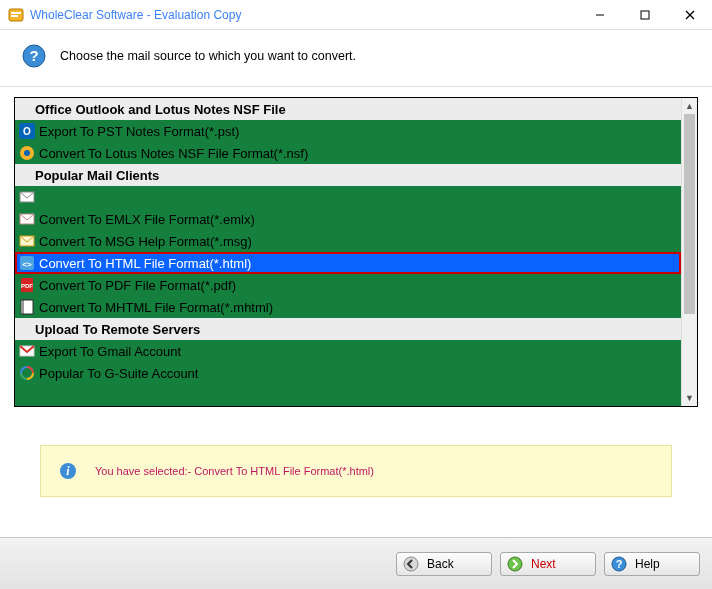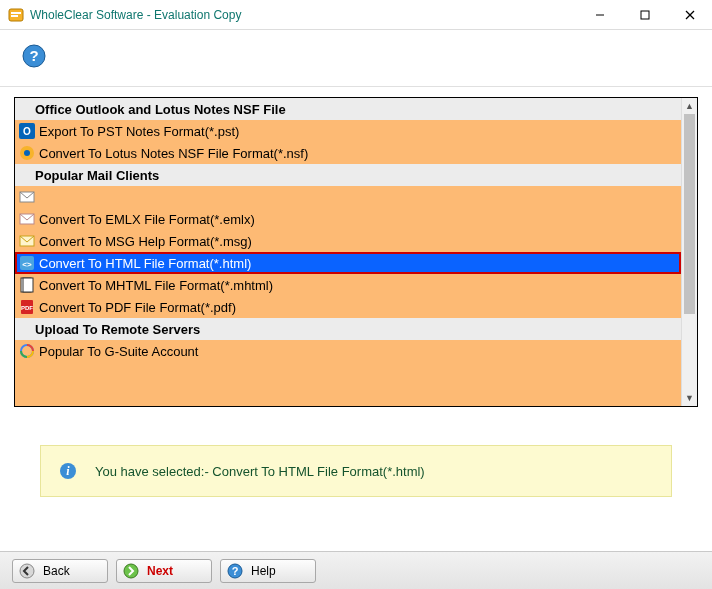--- a/index.html
+++ b/index.html
@@ -1,41 +1,41 @@
 <!DOCTYPE html>
 <html><head>
 <meta charset="utf-8">
 <style>
   * { box-sizing: border-box; margin: 0; padding: 0; }
   body { font-family: "Segoe UI", Tahoma, sans-serif; font-size: 12px; background: #fff; width: 712px; height: 589px; overflow: hidden; }
   .titlebar { height: 30px; display: flex; align-items: center; padding: 0 0 0 8px; border-bottom: 1px solid #ddd; }
   .titlebar .appicon { width: 16px; height: 16px; margin-right: 6px; }
-  .titlebar .title { flex: 1; font-size: 12px; color: #0f766e; }
+  .titlebar .title { flex: 1; font-size: 12px; color: #3b82f6; }
   .titlebar .winbtn { width: 45px; height: 30px; display: flex; align-items: center; justify-content: center; color: #222; }
   .header { padding: 14px 22px 18px 22px; display: flex; align-items: center; }
   .header .helpicon { width: 24px; height: 24px; margin-right: 14px; }
   .header .htext { font-size: 12.5px; color: #000; }
   .sep { height: 1px; background: #e0e0e0; margin: 0 0 10px 0; }
-  .listwrap { margin: 0 14px; border: 1px solid #000; height: 310px; position: relative; background: #fdba74; }
+  .listwrap { margin: 0 14px; border: 1px solid #000; height: 310px; position: relative; background: #15803d; }
   .list { position: absolute; top:0; left:0; right:16px; bottom:0; overflow: hidden; }
   .scrollbar { position: absolute; right:0; top:0; width:16px; height:100%; background: #f0f0f0; border-left:1px solid #ddd; }
   .scrollbar .thumb { position:absolute; left:2px; right:2px; background:#c2c2c2; }
   .scrollbar .arr { position:absolute; left:0; right:0; height:16px; display:flex; align-items:center; justify-content:center; color:#555; font-size:9px;}
   .row { height: 22px; display: flex; align-items: center; padding: 0 4px; font-size: 13px; color: #000; white-space: nowrap; }
   .row .ricon { width:16px; height:16px; margin-right: 4px; display:flex; align-items:center; justify-content:center; flex-shrink:0;}
   .row.group { font-weight: bold; background: #ececec; padding-left: 20px; }
   .row.selected { background: #0a63ff; color: #fff; }
   .row.highlighted { outline: 2px solid #c00; outline-offset: -2px; }
   .infobar { margin: 38px 40px 0 40px; background: #fdfad0; border: 1px solid #e8e59a; height: 52px; display:flex; align-items:center; padding: 0 18px; }
   .infobar .iicon { width:18px; height:18px; margin-right: 18px; }
-  .infobar .itext { font-size: 13px; color:#14532d; }
-  .footer { position:absolute; bottom:0; left:0; right:0; height:38px; background: linear-gradient(#f2f2f2,#e3e3e3); border-top:1px solid #c9c9c9; display:flex; align-items:center; padding: 0 12px; gap:8px;}
+  .infobar .itext { font-size: 11px; color:#be185d; }
+  .footer { position:absolute; bottom:0; left:0; right:0; height:52px; background: linear-gradient(#f2f2f2,#e3e3e3); border-top:1px solid #c9c9c9; display:flex; justify-content:flex-end; align-items:center; padding: 0 12px; gap:8px;}
   .btn { width: 96px; height:24px; background: linear-gradient(#fdfdfd,#e6e6e6); border:1px solid #a8a8a8; border-radius:3px; display:flex; align-items:center; padding:0 6px; font-size:12px; color:#000; }
   .btn .bicon { width:16px; height:16px; margin-right:8px; }
-  .btn.next .blabel { color:#c00; font-weight:bold; }
+  .btn.next .blabel { color:#c00; font-weight:normal; }
   svg { display:block; }
 </style>
 </head>
 <body>
 
 <div class="titlebar">
   <span class="appicon">
     <svg width="16" height="16">
         <rect x="1" y="2" width="14" height="12" rx="2" fill="#f7b32b" stroke="#b57b00"></rect>
         <rect x="3" y="5" width="10" height="2" fill="#fff"></rect>
@@ -61,20 +61,21 @@
     </div>
 </div>
 
 <div class="header">
   <span class="helpicon">
     <svg width="24" height="24">
         <circle cx="12" cy="12" r="11" fill="#3b8ed6" stroke="#1a5a94"></circle>
         <text x="12" y="17" text-anchor="middle" fill="#fff" font-size="15" font-weight="bold">?</text>
       </svg>
   </span>
+  <span class="htext">Choose the mail source to which you want to convert.</span>
 </div>
 <div class="sep"></div>
 
 <div class="listwrap">
   <div class="list">
     <div class="row group">
         <span>Office Outlook and Lotus Notes NSF File</span>
       </div>
 
     <div class="row">
@@ -131,40 +132,49 @@
           <svg width="16" height="16">
             <rect x="1" y="1" width="14" height="14" rx="2" fill="#4aa3e0"></rect>
             <text x="8" y="12" text-anchor="middle" fill="#fff" font-size="8" font-weight="bold">&lt;&gt;</text>
           </svg>
         </span>
       <span>Convert To HTML File Format(*.html)</span>
     </div>
     <div class="row">
       <span class="ricon">
           <svg width="16" height="16">
+            <rect x="2" y="1" width="12" height="14" rx="1" fill="#d62424"></rect>
+            <text x="8" y="11" text-anchor="middle" fill="#fff" font-size="6" font-weight="bold">PDF</text>
+          </svg>
+        </span>
+      <span>Convert To PDF File Format(*.pdf)</span>
+    </div>
+    <div class="row">
+      <span class="ricon">
+          <svg width="16" height="16">
             <rect x="2" y="1" width="10" height="14" fill="#fff" stroke="#333"></rect>
             <rect x="4" y="1" width="10" height="14" fill="#fff" stroke="#333"></rect>
           </svg>
         </span>
       <span>Convert To MHTML File Format(*.mhtml)</span>
-    </div>
-    <div class="row">
-      <span class="ricon">
-          <svg width="16" height="16">
-            <rect x="2" y="1" width="12" height="14" rx="1" fill="#d62424"></rect>
-            <text x="8" y="11" text-anchor="middle" fill="#fff" font-size="6" font-weight="bold">PDF</text>
-          </svg>
-        </span>
-      <span>Convert To PDF File Format(*.pdf)</span>
     </div>
 
     <div class="row group">
         <span>Upload To Remote Servers</span>
       </div>
 
+    <div class="row">
+      <span class="ricon">
+          <svg width="16" height="16">
+            <rect x="1" y="3" width="14" height="10" fill="#fff" stroke="#ccc"></rect>
+            <polyline points="1,3 8,9 15,3" fill="none" stroke="#d93025" stroke-width="2"></polyline>
+          </svg>
+        </span>
+      <span>Export To Gmail Account</span>
+    </div>
     <div class="row">
       <span class="ricon">
           <svg width="16" height="16">
             <circle cx="8" cy="8" r="6" fill="none" stroke="#4285f4" stroke-width="2"></circle>
             <path d="M8 2 A6 6 0 0 1 14 8" stroke="#ea4335" stroke-width="2" fill="none"></path>
             <path d="M14 8 A6 6 0 0 1 8 14" stroke="#fbbc05" stroke-width="2" fill="none"></path>
             <path d="M8 14 A6 6 0 0 1 2 8" stroke="#34a853" stroke-width="2" fill="none"></path>
           </svg>
         </span>
       <span>Popular To G-Suite Account</span>

